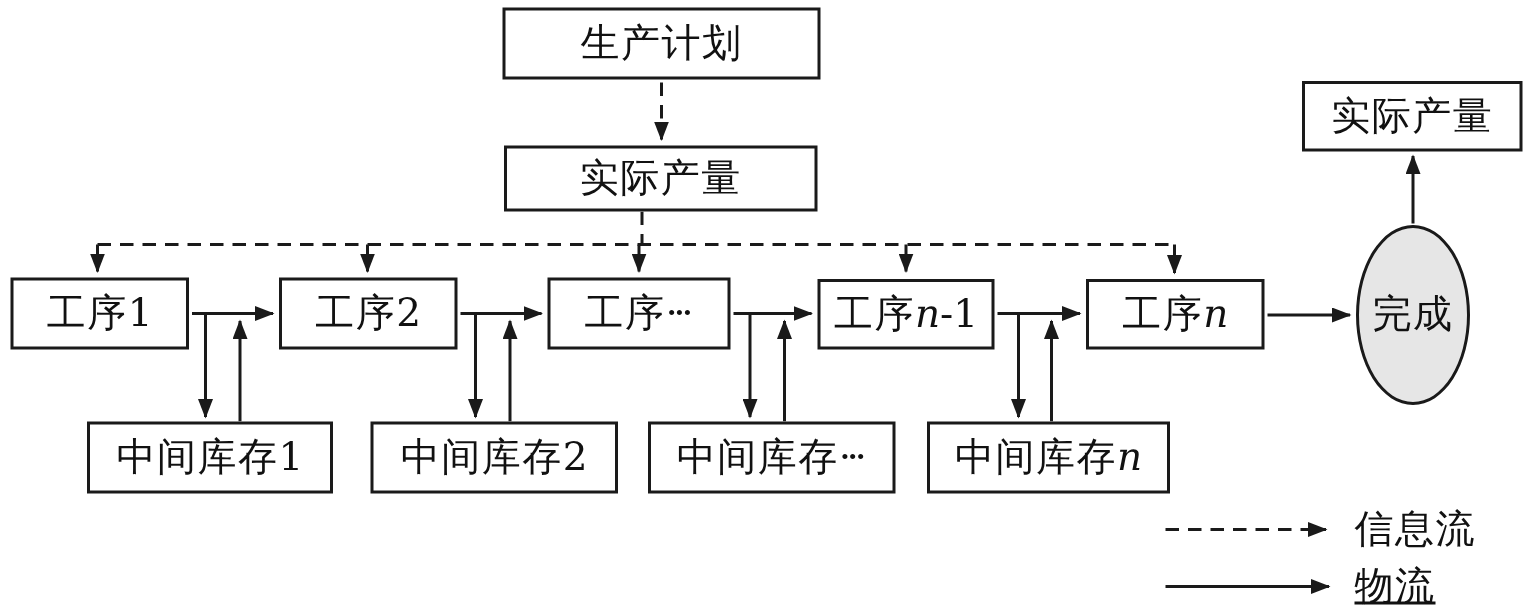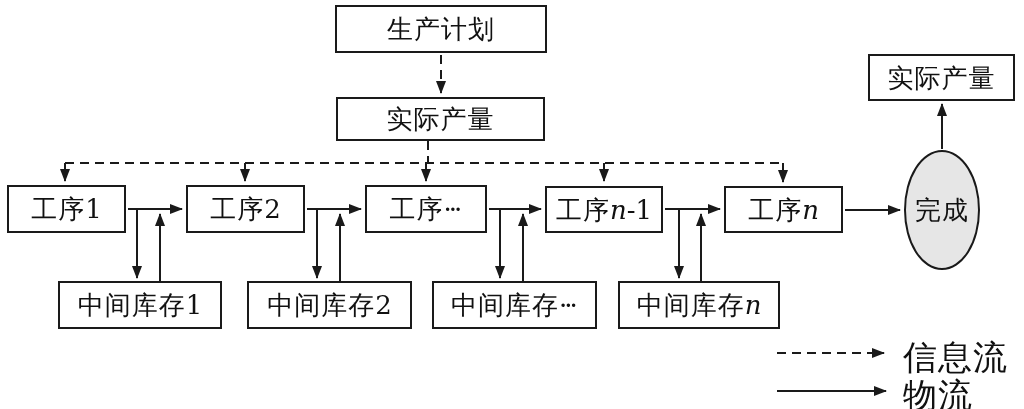--- a/index.html
+++ b/index.html
@@ -12,21 +12,21 @@
     position:absolute;box-sizing:border-box;border:2px solid #1a1a1a;background:#ffffff;
     display:flex;align-items:center;justify-content:center;
     font-size:26px;line-height:1;white-space:nowrap;letter-spacing:1px;
   }
   .ellipse{border-radius:50%;background:#e6e6e6;}
   .it{font-style:italic;letter-spacing:0;}
   .ro{letter-spacing:0;}
   .dots{letter-spacing:-3px;padding-right:3px;}
   svg.layer{position:absolute;left:0;top:0;width:1024px;height:409px;}
   .legend-label{
-    position:absolute;font-size:34px;line-height:1;white-space:nowrap;letter-spacing:1px;
+    position:absolute;font-size:26px;line-height:1;white-space:nowrap;letter-spacing:1px;
   }
 </style>
 </head>
 <body>
 
 <div class="canvas">
 
   <svg class="layer" viewBox="0 0 1024 409" xmlns="http://www.w3.org/2000/svg">
     <defs>
       <marker id="ah" markerUnits="userSpaceOnUse" markerWidth="14" markerHeight="10" refX="12" refY="5" orient="auto">

